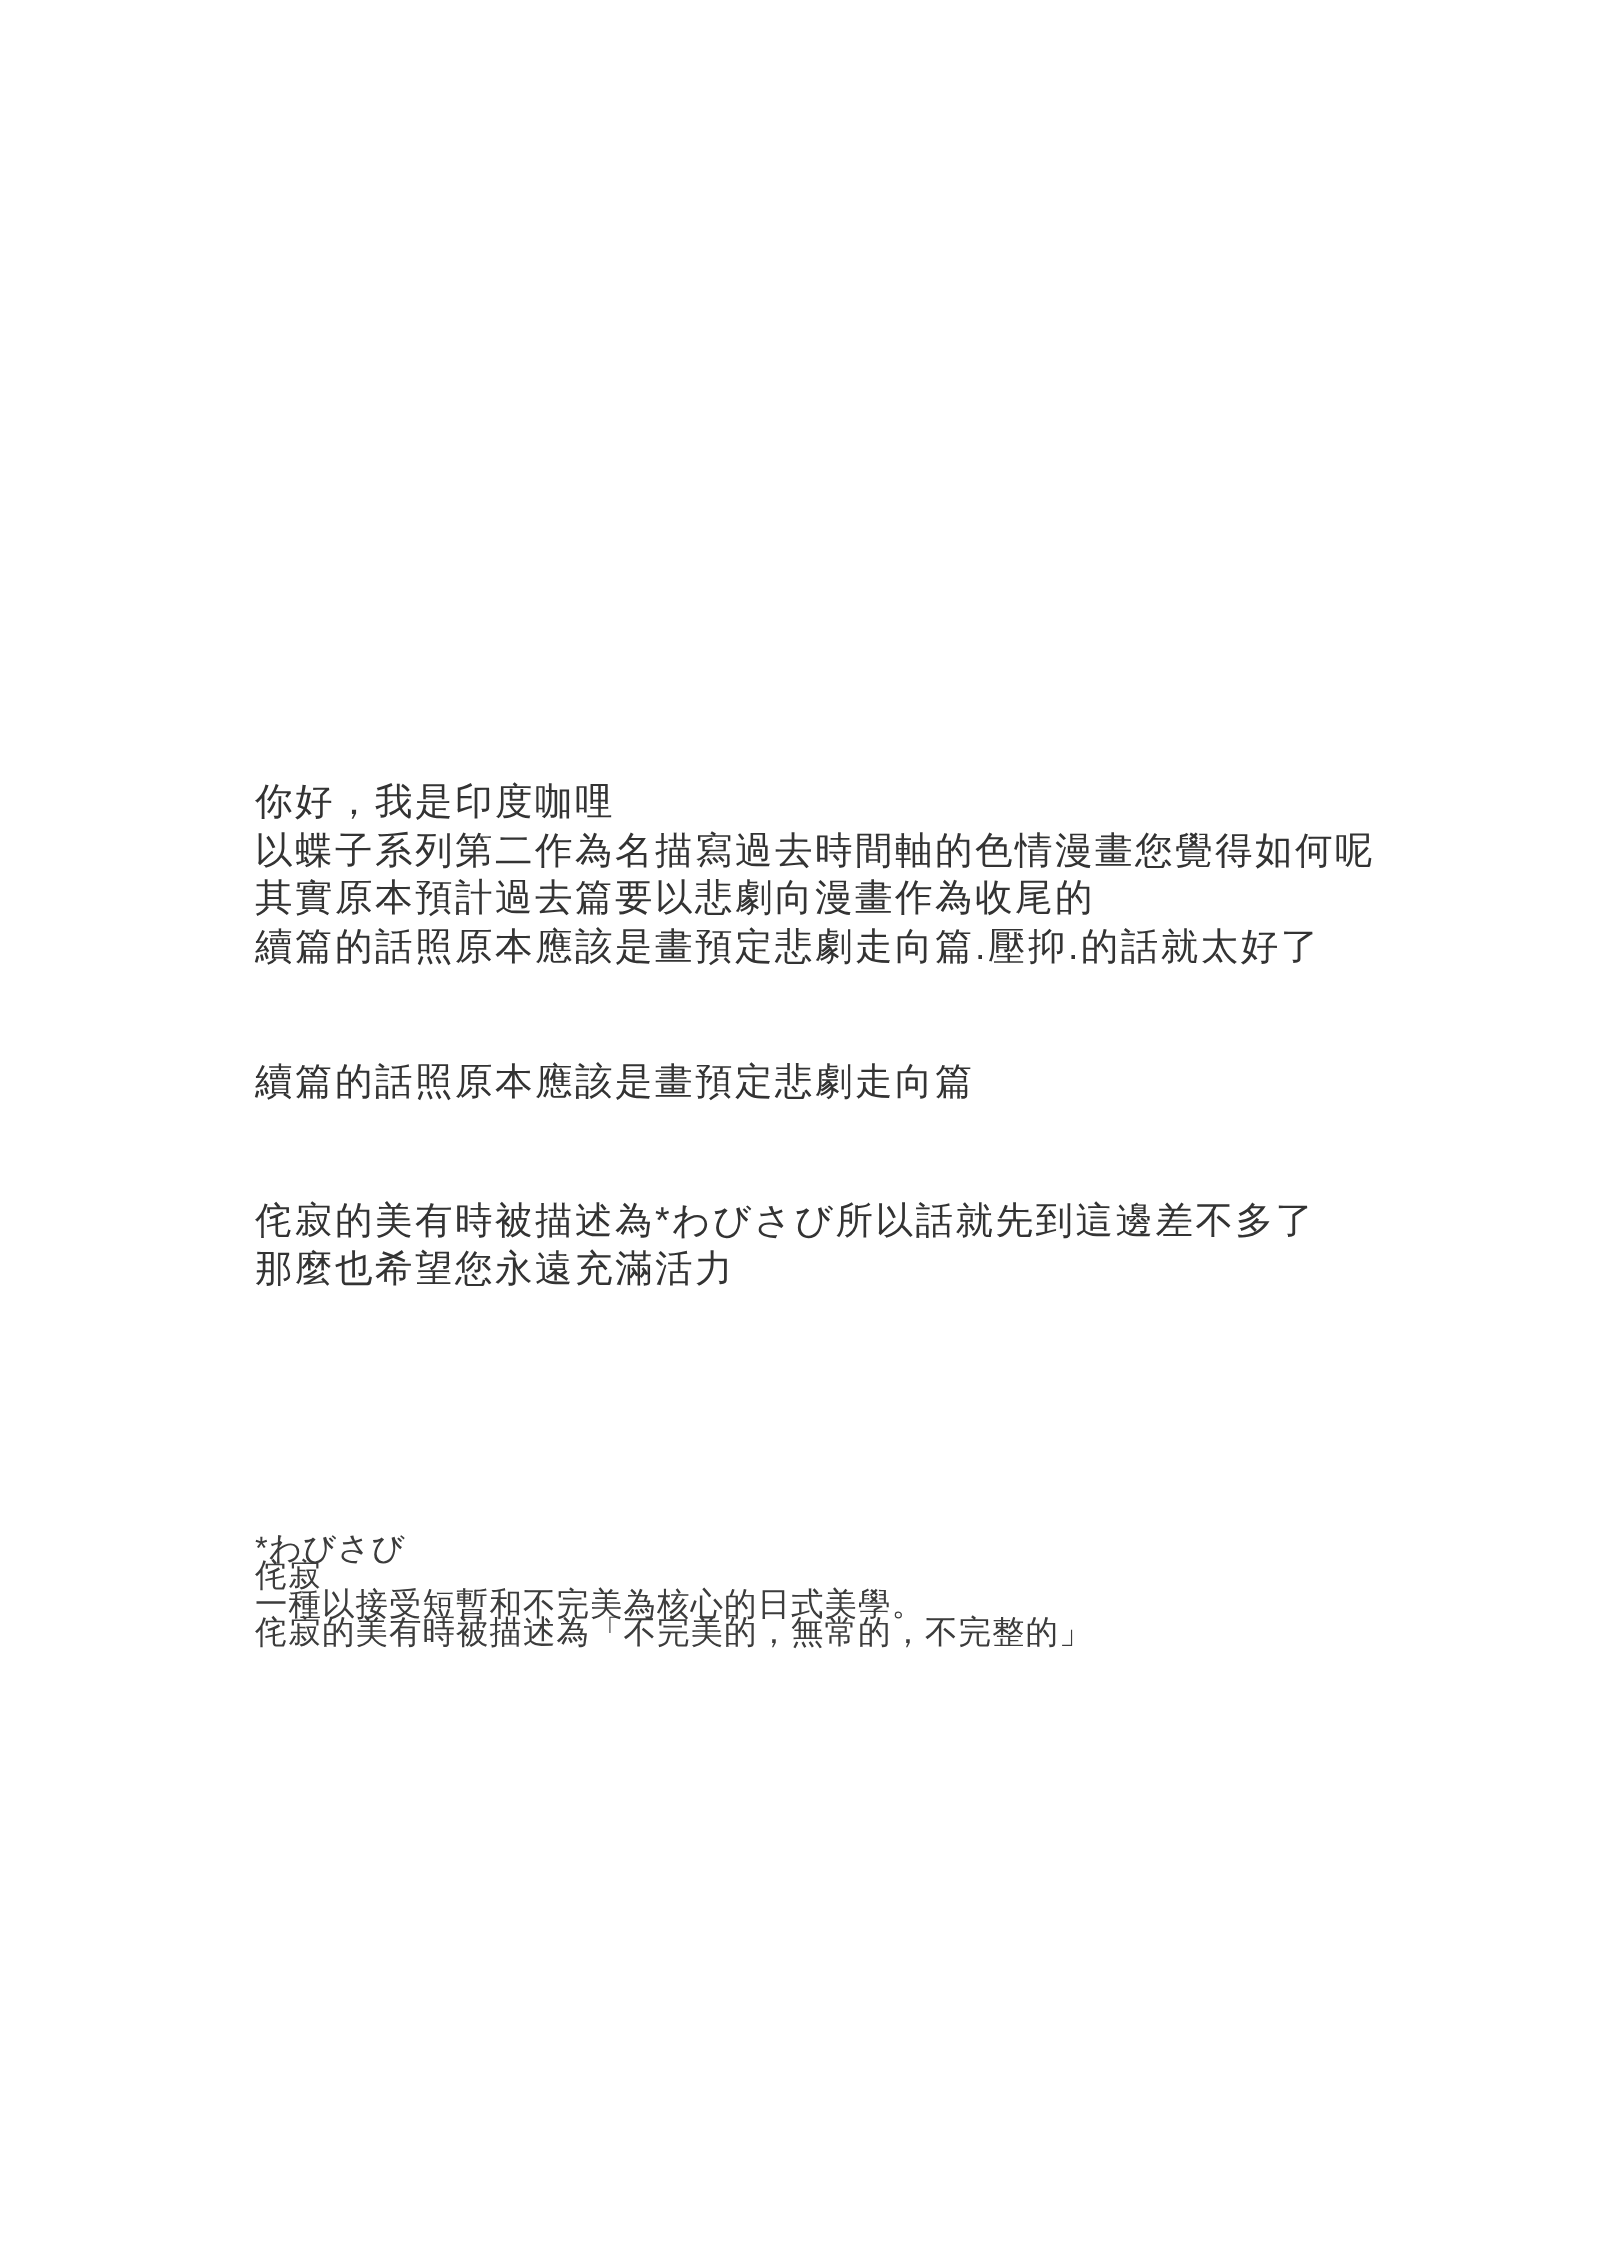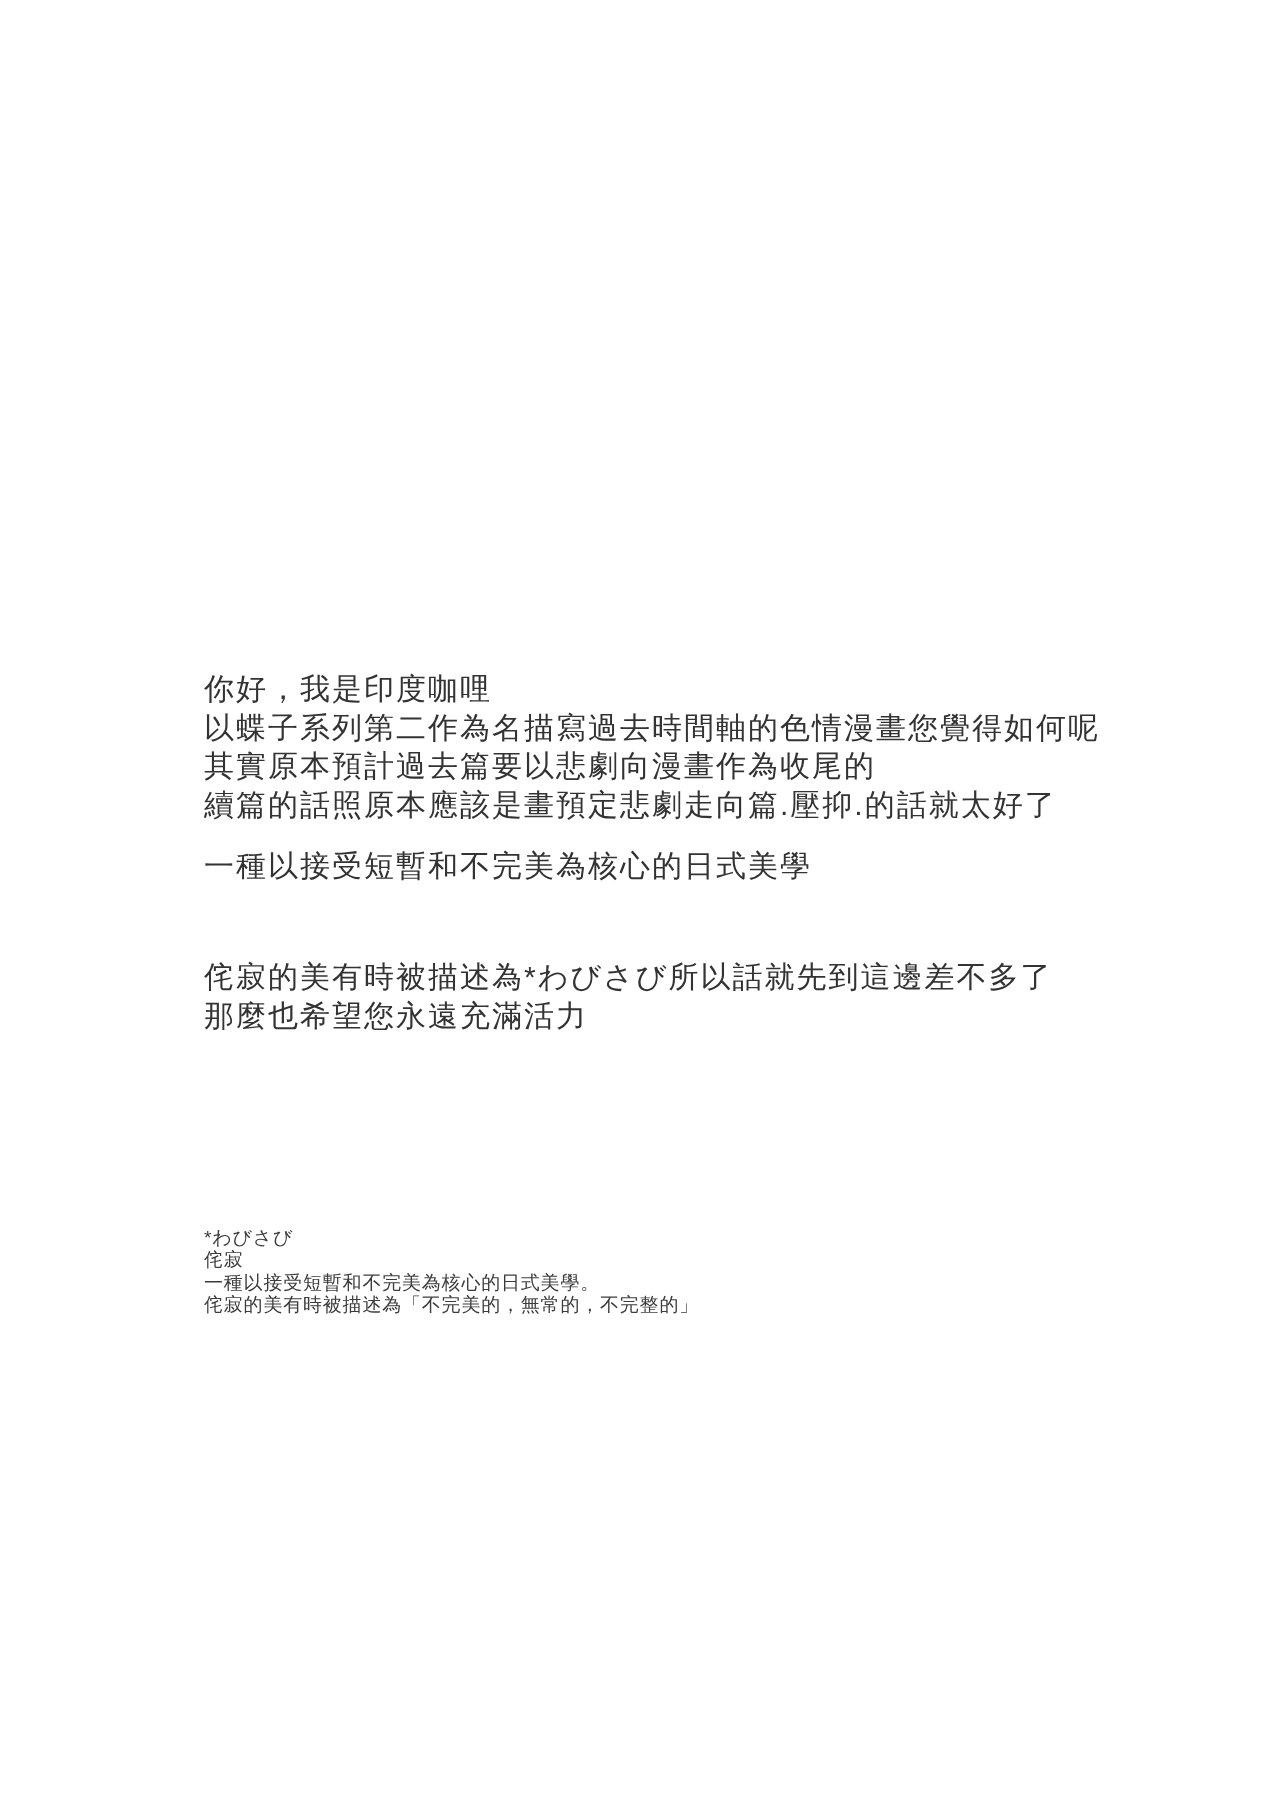--- a/index.html
+++ b/index.html
@@ -18,28 +18,28 @@
   }
   .para {
     position: absolute;
     left: 204px;
     font-size: 30px;
     line-height: 38.7px;
     letter-spacing: 2px;
     font-weight: 400;
     white-space: nowrap;
   }
-  .para-1 { top: 623px; margin-top: 47px; }
+  .para-1 { top: 623px; }
   .para-2 { top: 847px; }
   .para-3 { top: 958px; }
   .footnote {
     position: absolute;
     left: 204px;
     top: 1227px;
-    font-size: 19px;
+    font-size: 26px;
     line-height: 22.4px;
     letter-spacing: 0.8px;
     font-weight: 400;
     white-space: nowrap;
     color: #3c3c3c;
   }
   .line { white-space: nowrap; }
 </style>
 </head>
 <body>
@@ -47,21 +47,21 @@
 <div class="page">
 
   <div class="para para-1">
     <div class="line">你好，我是印度咖哩</div>
     <div class="line">以蝶子系列第二作為名描寫過去時間軸的色情漫畫您覺得如何呢</div>
     <div class="line">其實原本預計過去篇要以悲劇向漫畫作為收尾的</div>
     <div class="line">續篇的話照原本應該是畫預定悲劇走向篇.壓抑.的話就太好了</div>
   </div>
 
   <div class="para para-2">
-    <div class="line">一種以接受短暫和不完美為核心的日式美學</div>
+    <div class="line">續篇的話照原本應該是畫預定悲劇走向篇</div>
   </div>
 
   <div class="para para-3">
     <div class="line">侘寂的美有時被描述為*わびさび所以話就先到這邊差不多了</div>
     <div class="line">那麼也希望您永遠充滿活力</div>
   </div>
 
   <div class="footnote">
     <div class="line">*わびさび</div>
     <div class="line">侘寂</div>

